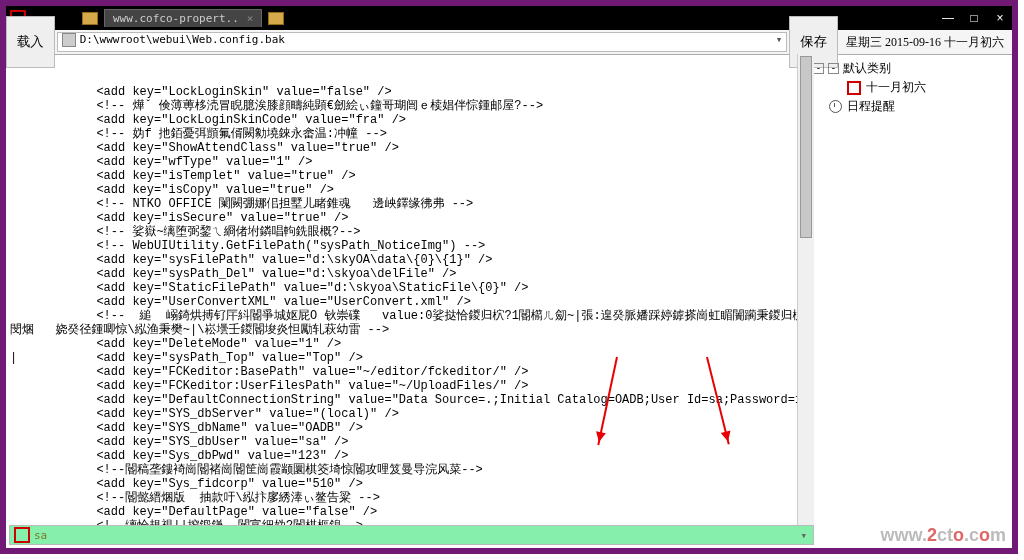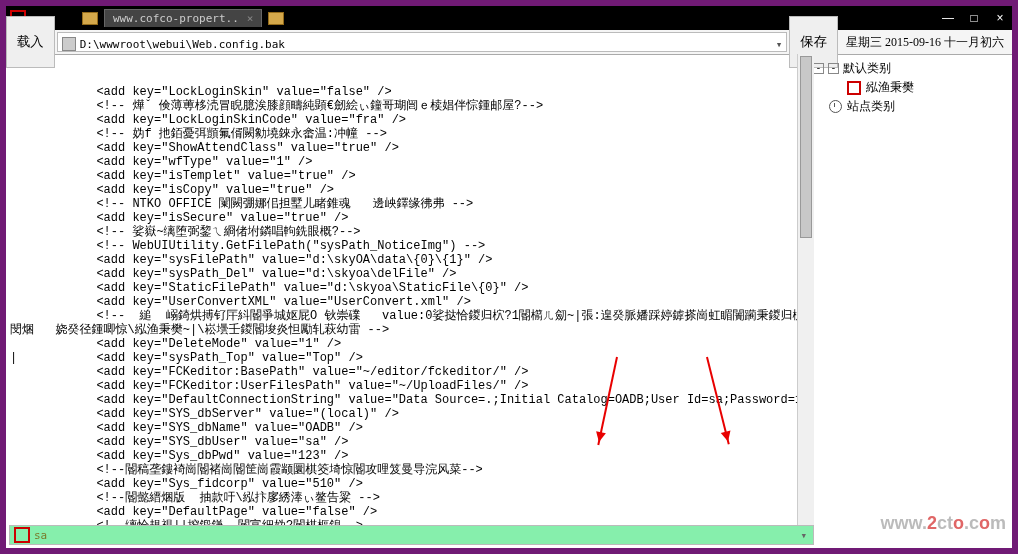--- a/index.html
+++ b/index.html
@@ -8,40 +8,40 @@
   .squares{display:flex;align-items:center;margin-right:8px}
   .rsq{width:12px;height:12px;border:2px solid #c00}
   .folder{width:14px;height:11px;background:#d4a84b;border:1px solid #946b1a;margin:0 4px}
   .tab{background:#444;color:#ccc;padding:2px 8px;border:1px solid #666;border-bottom:none;font-family:monospace;font-size:11px;display:flex;align-items:center;gap:4px}
   .tab.active{background:#fff;color:#000}
   .tab .x{color:#888;margin-left:4px}
   .wbtns{margin-left:auto;display:flex;gap:10px;color:#fff}
   .wbtn{width:16px;text-align:center}
   .toolbar{height:24px;border-bottom:1px solid #aaa;display:flex;align-items:center;background:#f5f5f5}
   .tbtn{padding:16px 10px;border:1px solid #bbb;background:#efefef;margin:0;font-family:SimSun}
-  .addr{flex:1;display:flex;align-items:flex-end;border:1px solid #bbb;background:#fff;height:18px;padding:0 4px;font-family:monospace;font-size:11px;margin:0 2px}
+  .addr{flex:1;display:flex;align-items:flex-start;border:1px solid #bbb;background:#fff;height:18px;padding:0 4px;font-family:monospace;font-size:11px;margin:0 2px}
   .addr .dd{margin-left:auto;color:#555}
   .date{padding:0 8px;font-family:SimSun;font-size:12px;white-space:nowrap}
   .main{display:flex;height:calc(100% - 24px - 24px - 22px)}
   .editor{flex:1;border-right:1px solid #aaa;padding:2px 4px;font-family:SimSun,"Courier New",monospace;font-size:12px;line-height:14px;white-space:pre;overflow:hidden;position:relative;color:#000}
   .side{width:195px;padding:4px;font-family:SimSun;font-size:12px}
   .side .row{display:flex;align-items:center;gap:2px;padding:1px 0}
   .side .ind1{margin-left:16px}
   .side .ind2{margin-left:34px}
   .pm{display:inline-block;width:9px;height:9px;border:1px solid #888;text-align:center;line-height:8px;font-size:10px;margin-right:2px}
   .obox{display:inline-block;width:10px;height:10px;border:2px solid #c00;margin-right:3px}
   .clock{display:inline-block;width:11px;height:11px;border:1px solid #555;border-radius:50%;margin-right:3px;position:relative}
   .clock:before{content:"";position:absolute;left:4px;top:2px;width:1px;height:4px;background:#555}
   .arrow{position:absolute;width:2px;height:90px;background:#e80000;transform-origin:top center}
   .arrow:after{content:"";position:absolute;bottom:-2px;left:-4px;border:5px solid transparent;border-bottom:10px solid #e80000;transform:rotate(180deg)}
   .status{position:absolute;bottom:3px;left:3px;right:198px;height:18px;border:1px solid #bbb;display:flex;align-items:center;font-family:monospace;font-size:11px;background:#86efac}
   .status .sq2{width:12px;height:12px;border:2px solid #c00;margin:0 4px}
   .status .txt{color:#7a7a2a}
   .status .dd2{margin-left:auto;padding:0 6px;color:#666}
-  .wm{position:absolute;right:6px;bottom:14px;font-family:Arial;font-size:18px;color:#bbb;font-weight:bold;letter-spacing:0}
+  .wm{position:absolute;right:6px;bottom:2px;font-family:Arial;font-size:18px;color:#bbb;font-weight:bold;letter-spacing:0}
   .wm .r{color:#e06666}
   .scroll{position:absolute;right:198px;top:48px;bottom:22px;width:16px;background:#f0f0f0;border-left:1px solid #ccc}
   .thumb{position:absolute;left:2px;right:2px;top:2px;height:180px;background:#c8c8c8;border:1px solid #999}
 </style>
 </head>
 <body>
 
 <div class="outer">
   <div class="titlebar">
     <div class="squares">
@@ -78,25 +78,25 @@
       
     <div class="arrow" style="left:610px;top:302px;transform:rotate(12deg)"></div><div class="arrow" style="left:700px;top:302px;transform:rotate(-14deg)"></div></div>
     <div class="side">
       <div class="row">
         <span class="pm">-</span>
         <span class="pm">-</span>
         <span>默认类别</span>
       </div>
       <div class="row ind2">
         <span class="obox"></span>
-        <span>紭渔秉樊</span>
+        <span>十一月初六</span>
       </div>
       <div class="row ind1">
         <span class="clock"></span>
-        <span>站点类别</span>
+        <span>日程提醒</span>
       </div>
     </div>
   </div>
 
   <div class="scroll">
       <div class="thumb"></div>
     </div>
 
   <div class="status">
     <span class="sq2"></span>

